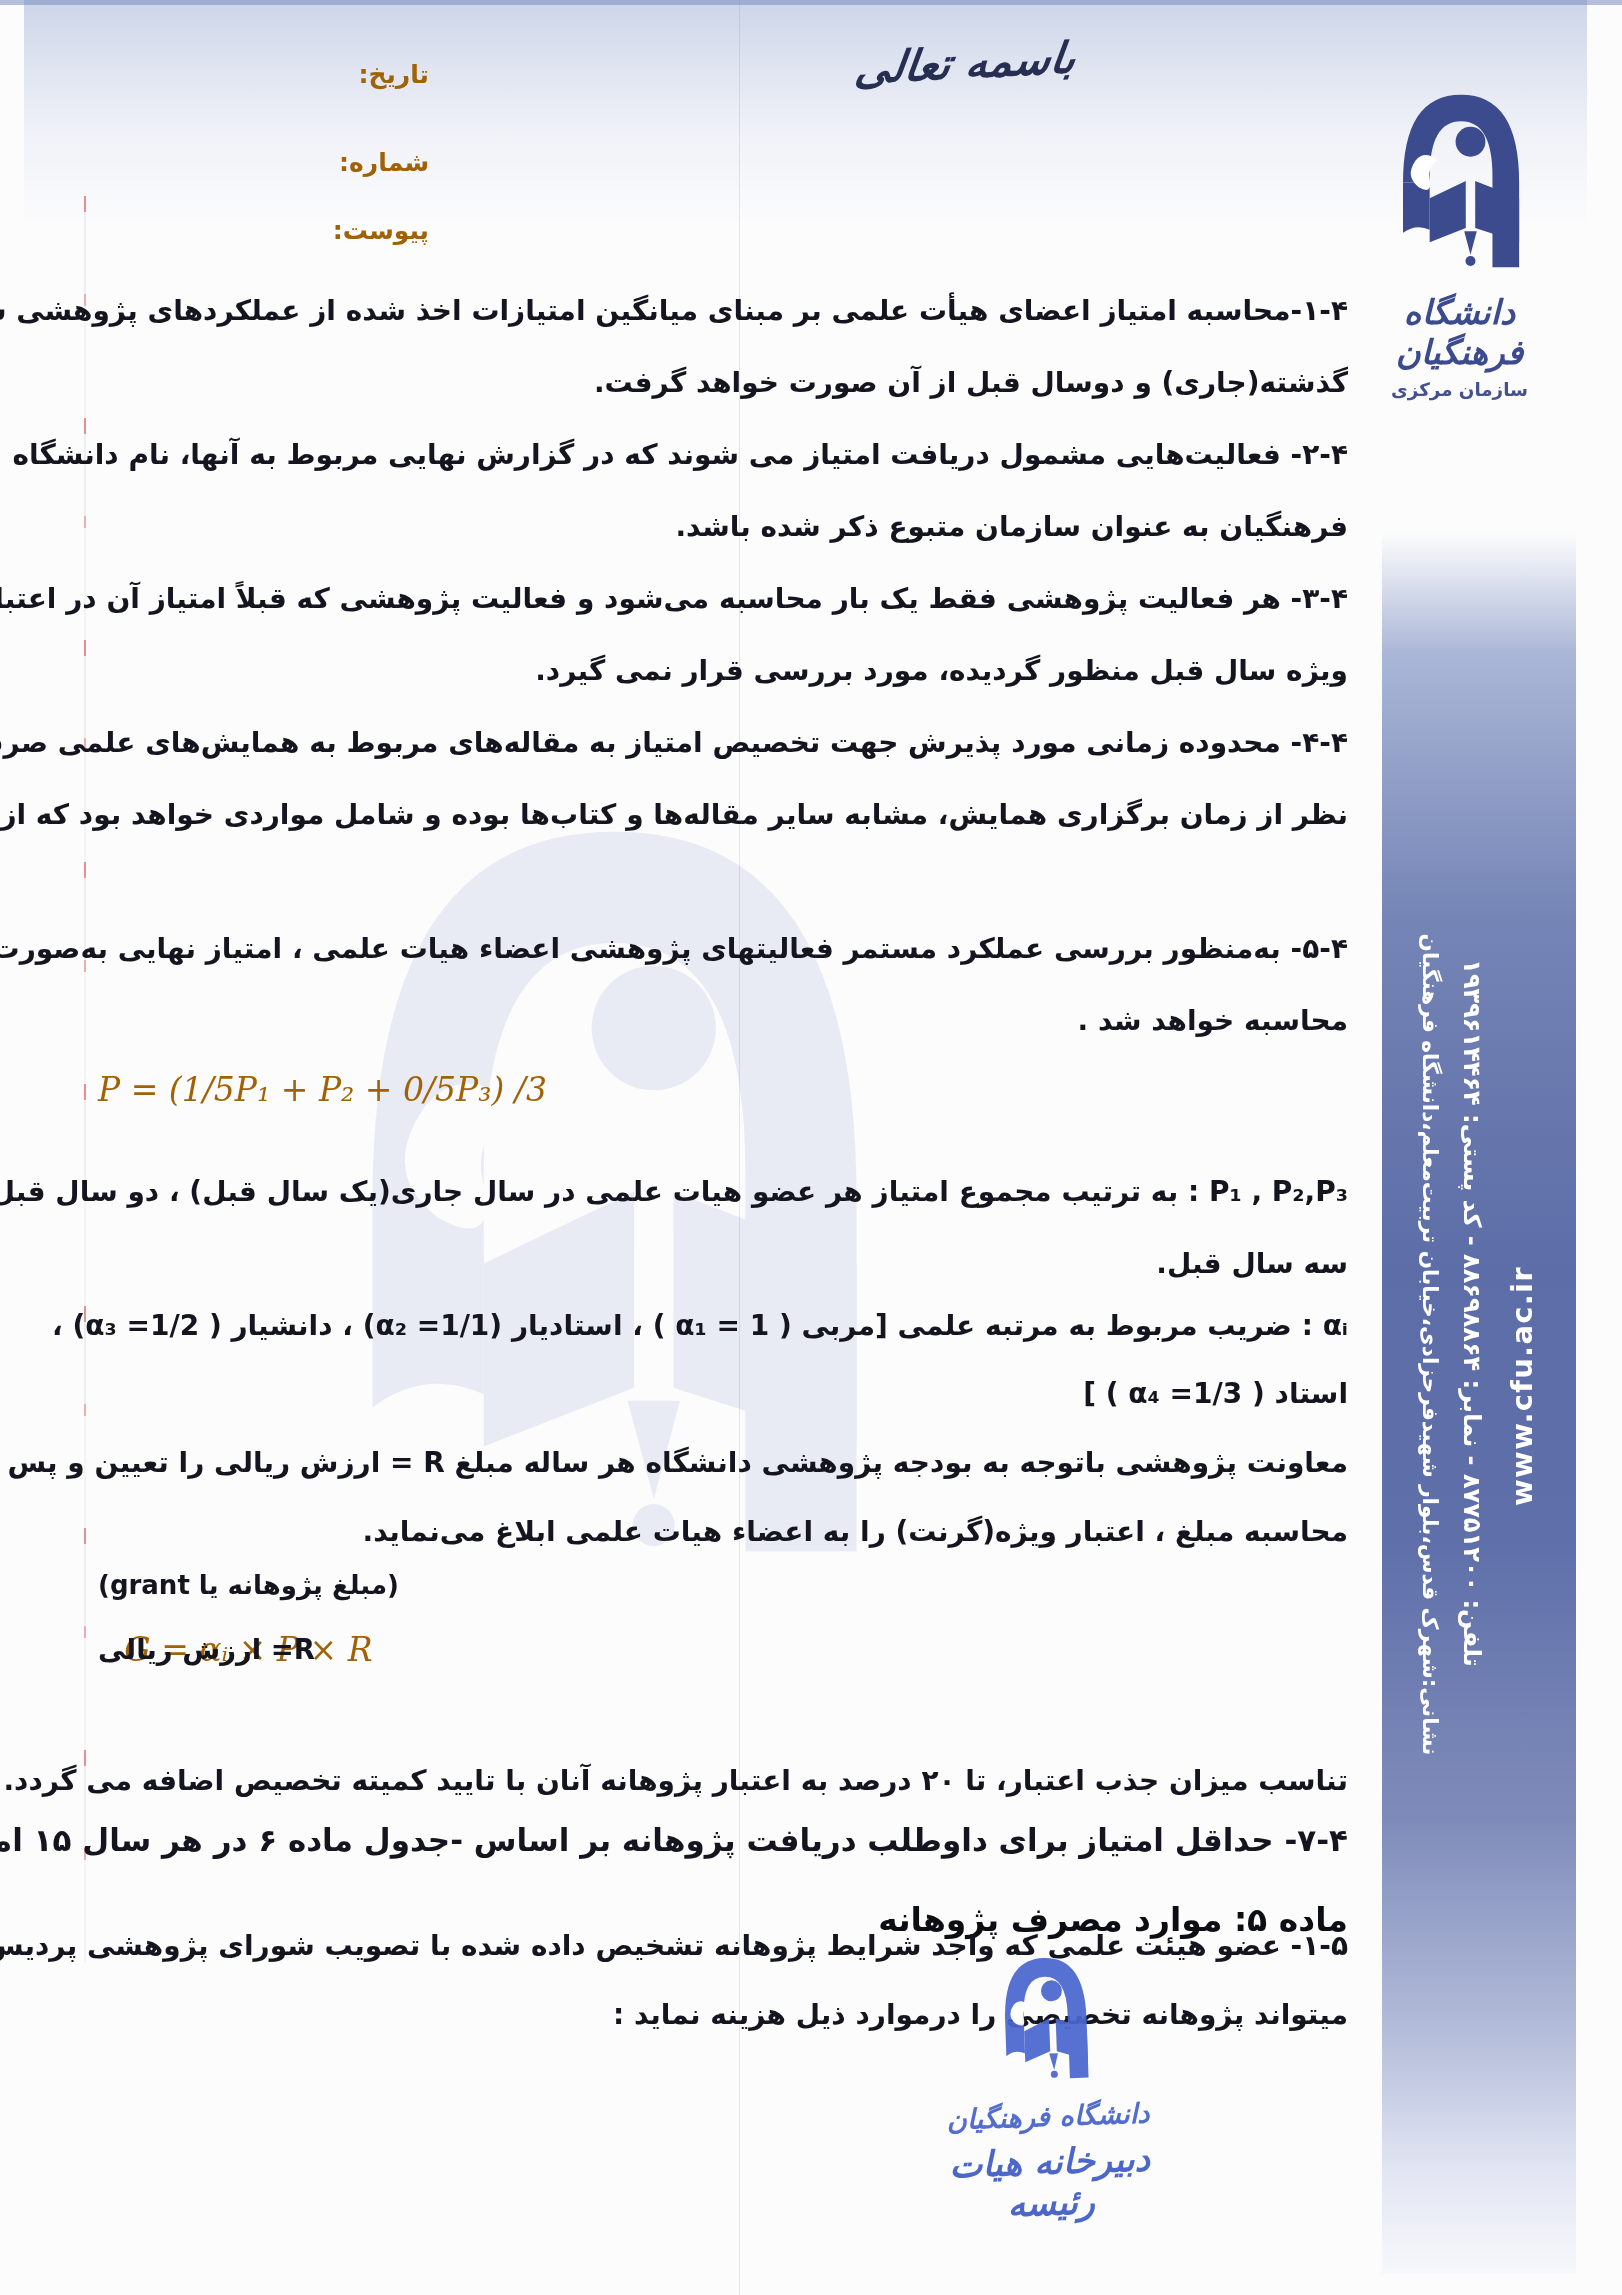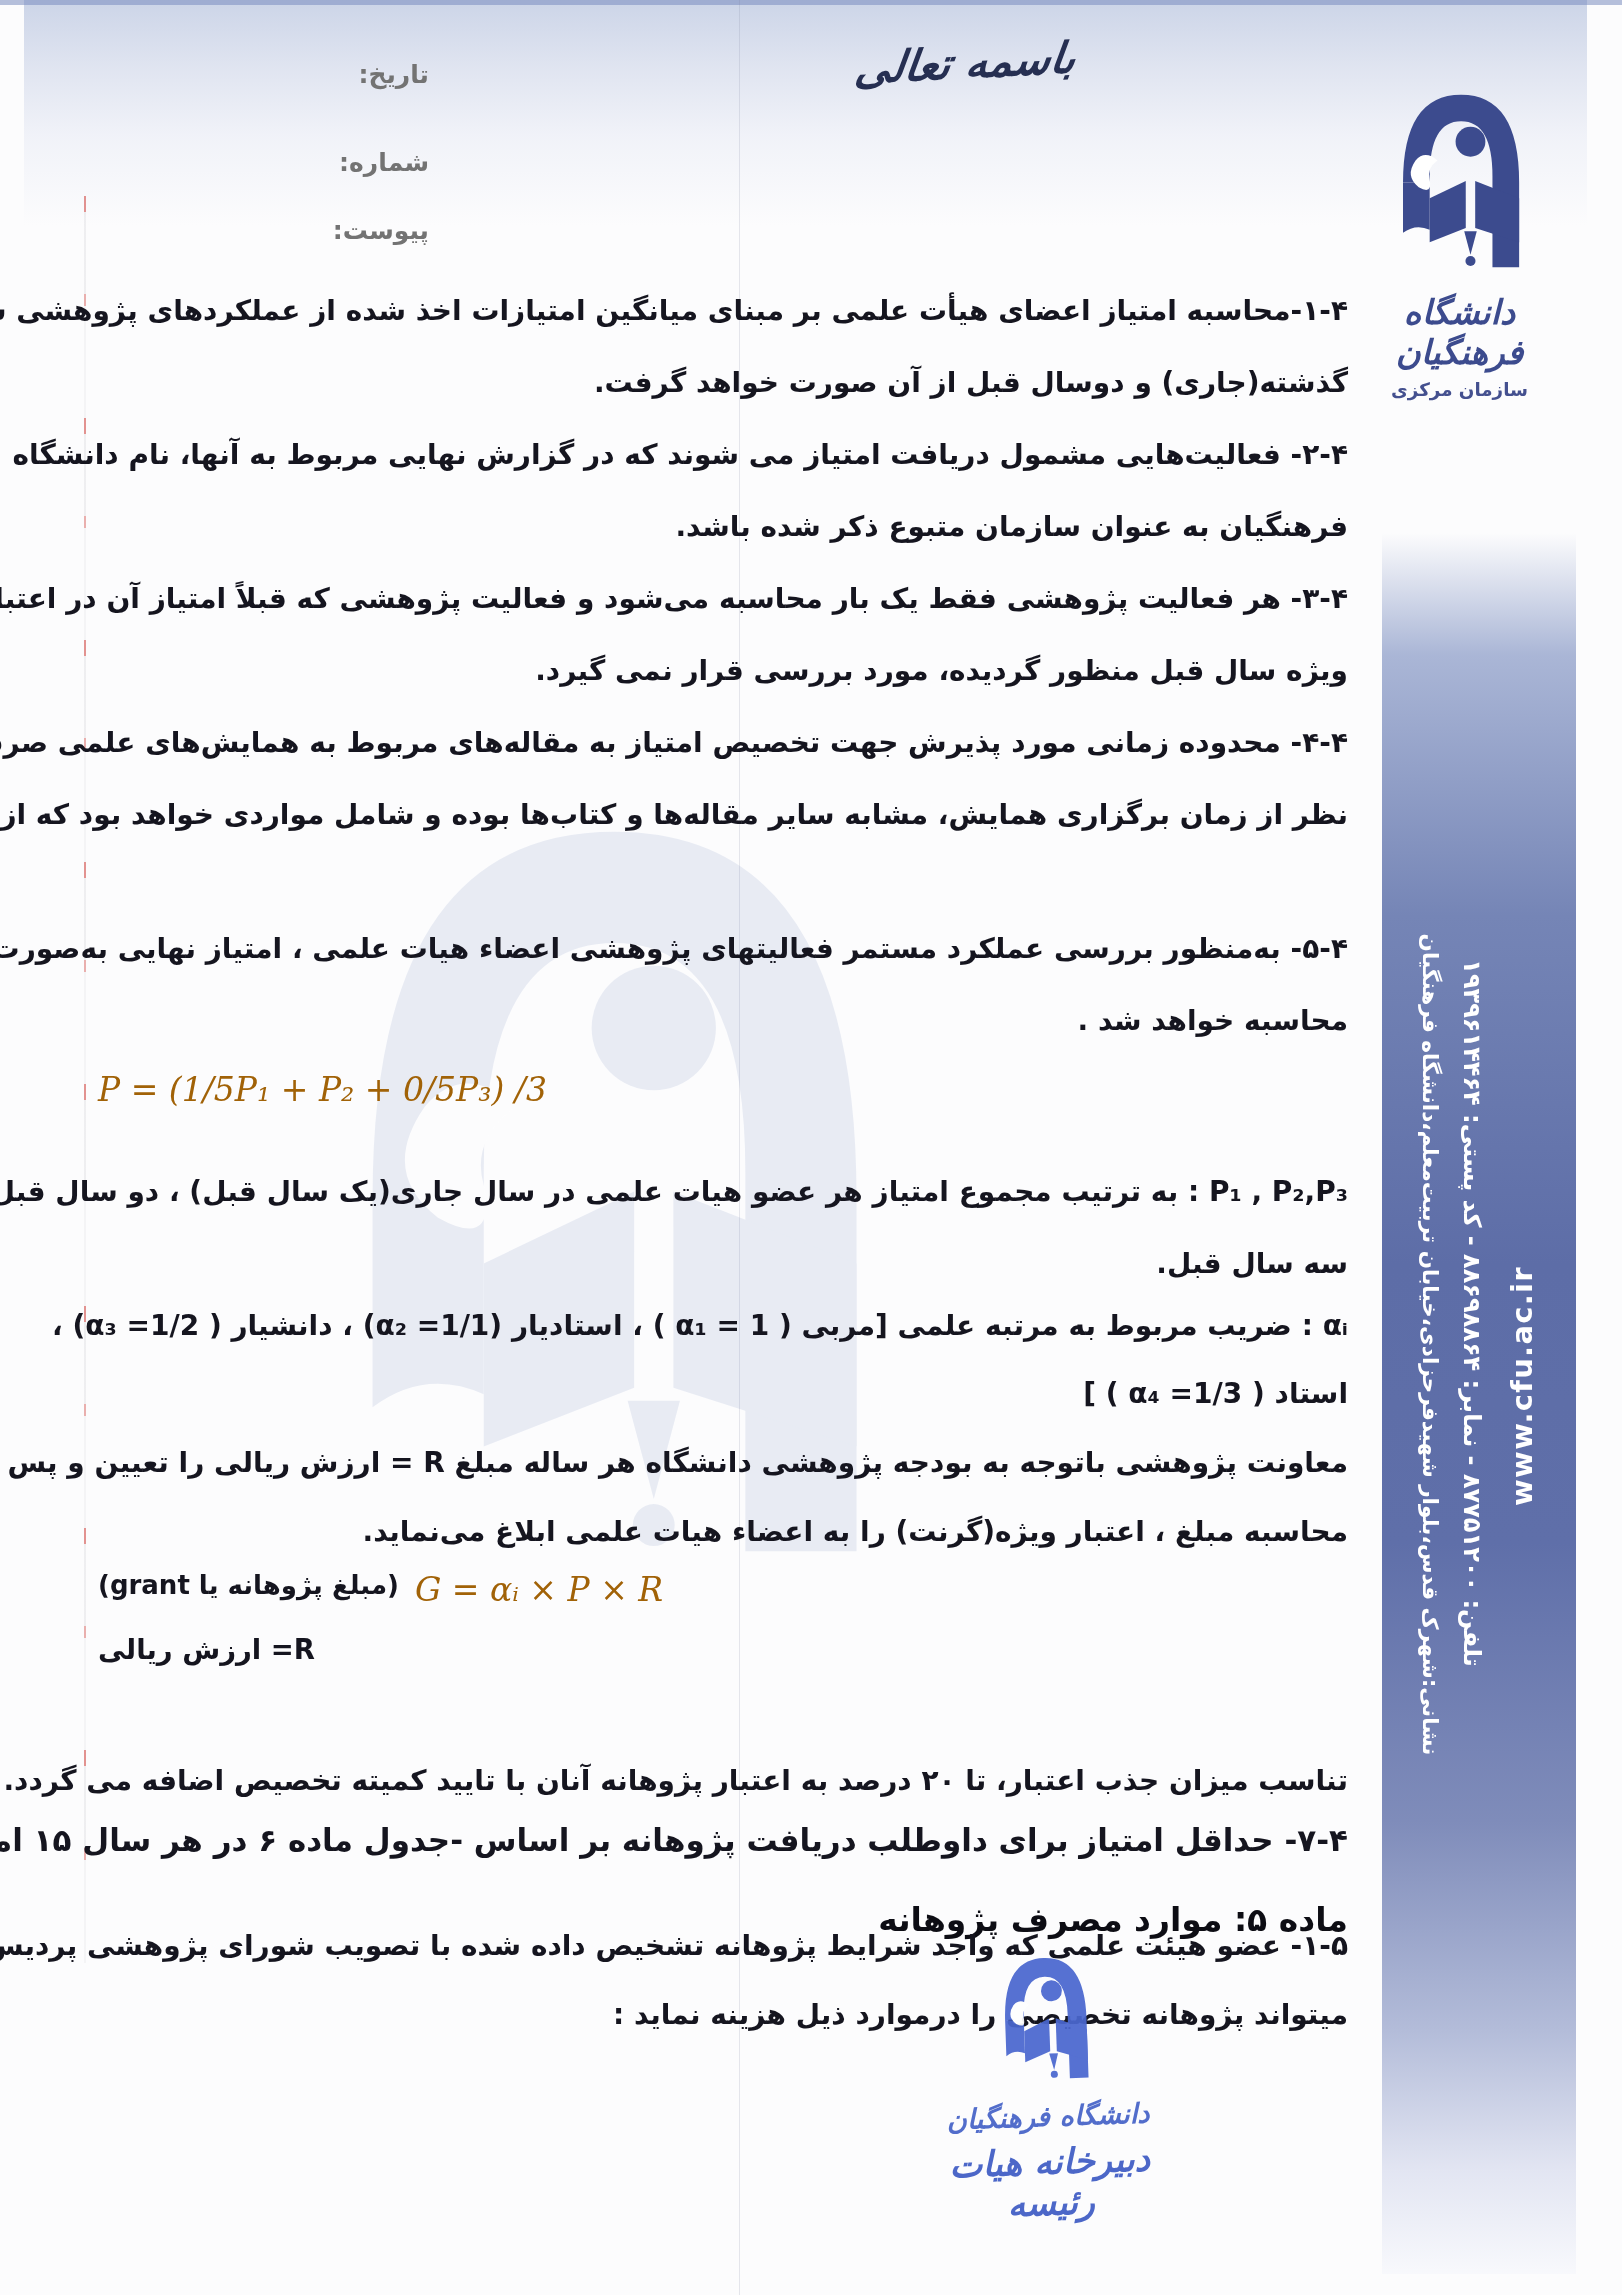--- a/index.html
+++ b/index.html
@@ -17,36 +17,36 @@
   .top-edge{position:absolute;left:0;top:0;width:100%;height:5.2px;background:rgba(122,140,192,.55);}
   .fold-line{position:absolute;left:739px;top:0;width:1.3px;height:2295px;background:rgba(120,130,155,.18);}
   .edge-line{position:absolute;left:84px;top:196px;width:2px;height:1767px;
     background:repeating-linear-gradient(180deg,rgba(205,60,55,.55) 0 15.7px,rgba(140,140,150,.12) 15.7px 98px,rgba(205,60,55,.4) 98px 110px,rgba(150,150,160,.08) 110px 222px);}
   
   .bism{
     position:absolute;left:841px;top:38px;width:249px;text-align:center;
     font-family:"DejaVu Serif",serif;font-style:italic;font-weight:700;
     font-size:43px;color:#262f52;transform:skewX(-10deg) rotate(-3deg);
   }
-  .field{position:absolute;right:1194px;direction:rtl;font-size:25px;font-weight:600;color:#737373;}
+  .field{position:absolute;right:1194px;direction:rtl;font-size:25px;font-weight:600;color:#a16207;}
   .f-date{top:60px}.f-num{top:148px}.f-att{top:216px}
   .logo-block{position:absolute;left:1335px;top:79px;width:249px;text-align:center;color:#3c4b8e;}
   .logo-emblem{display:block;margin:0 auto;}
   .logo-name{font-family:"DejaVu Serif",serif;font-style:italic;font-weight:700;font-size:34px;direction:rtl;margin-top:9.2px;}
   .logo-org{font-size:18.3px;font-weight:600;direction:rtl;margin-top:6.5px;letter-spacing:1.3px;color:#44508f;text-align:center;}
   
   .watermark{position:absolute;left:281px;top:766px;opacity:.14;color:#7288bc;pointer-events:none;}
   
   .line{position:absolute;white-space:nowrap;font-size:28px;font-weight:600;color:#15151f;}
   .r{right:275px;direction:rtl;}
   .l{left:98px;direction:ltr;}
   .small{font-size:31px;margin-left:21px;}
   .heading{font-size:33px;font-weight:800;color:#0d0d14;margin-top:35px;}
   .formula{font-family:"DejaVu Serif",serif;font-style:italic;font-weight:500;font-size:33px;color:#a16207;}
-  .gline{display:flex;align-items:flex-start;gap:16px;}
+  .gline{display:flex;align-items:center;gap:30px;flex-direction:column;}
   .gline .fa{direction:rtl;font-family:"DejaVu Sans",sans-serif;font-style:normal;font-weight:600;font-size:26px;}
   
   .band{
     position:absolute;left:1382px;top:533px;width:194px;height:1741px;
     background:linear-gradient(180deg,
       rgba(186,196,224,0) 0%,#aab6d6 7%,#7585b6 22%,#5d6da7 42%,#5f6fa9 58%,
       #7f8cba 74%,#b3bcd9 86%,#e2e5f2 94%,rgba(247,248,252,.85) 100%);
   }
   .vtext{position:absolute;white-space:nowrap;color:#ffffff;text-align:center;}
   .v-address{left:841px;top:1332px;width:1178px;font-size:21.6px;font-weight:600;direction:rtl;transform:rotate(90deg);}

